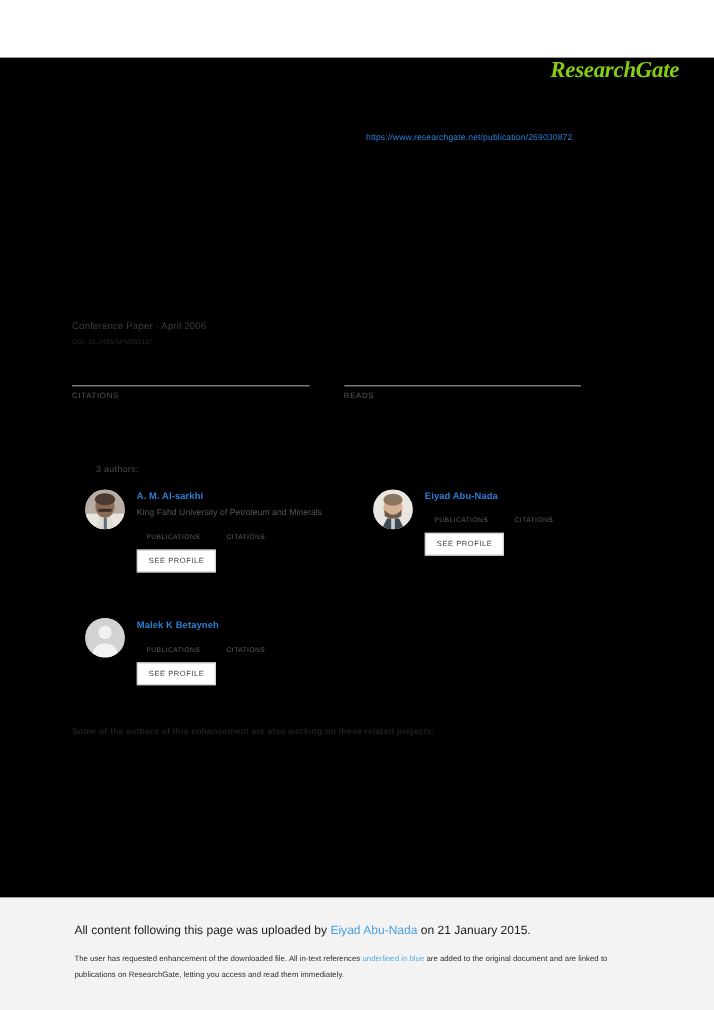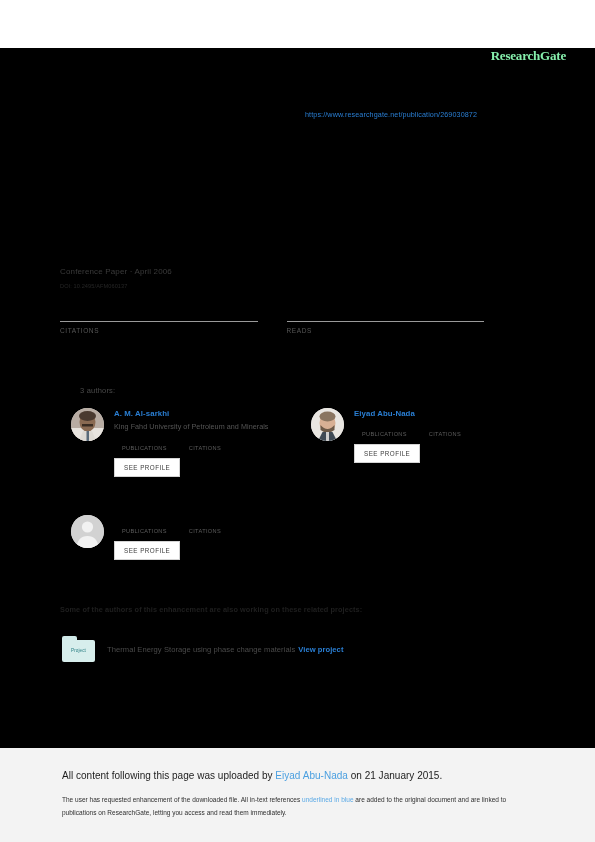--- a/index.html
+++ b/index.html
@@ -40,24 +40,25 @@
     color: #000000;
   }
 
   
   .rg-logo {
     position: absolute;
     top: 0px;
     right: 29px;
     font-family: "Liberation Serif", serif;
     font-weight: bold;
-    font-size: 13px;
+    font-size: 19px;
     letter-spacing: -0.2px;
-    color: #86efac;
-    white-space: nowrap;
+    color: #84cc16;
+    white-space: nowrap;
+    font-style: italic;
   }
 
   
   .pub-url {
     position: absolute;
     top: 62px;
     left: 305px;
     font-size: 7.2px;
     color: #2a7fd4;
     letter-spacing: 0.1px;
@@ -415,20 +416,21 @@
 
         <div class="author-card">
           <div class="avatar">
             <svg width="33" height="33" viewBox="0 0 33 33">
               <rect width="33" height="33" fill="#d2d2d2"></rect>
               <circle cx="16.5" cy="12" r="5.6" fill="#f2f2f2"></circle>
               <path d="M5.5 33 Q6.5 21 16.5 21 Q26.5 21 27.5 33 Z" fill="#f2f2f2"></path>
             </svg>
           </div>
           <div class="author-info">
+            <div class="author-name">Malek K Betayneh</div>
             <div class="author-stats" style="margin-top:4px;">
               <div class="astat">
                 <div class="astat-num"></div>
                 <div class="astat-label">PUBLICATIONS</div>
               </div>
               <div class="astat">
                 <div class="astat-num"></div>
                 <div class="astat-label">CITATIONS</div>
               </div>
             </div>
@@ -437,30 +439,20 @@
         </div>
 
         <div class="author-card"></div>
 
       </div>
 
     </div>
 
     <div class="projects-head">Some of the authors of this enhancement are also working on these related projects:</div>
 
-    <div class="project-row">
-      <div class="folder-icon">
-        <div class="tab"></div>
-        <div class="body"></div>
-        <div class="ftext">Project</div>
-      </div>
-      <div class="project-text">
-        <span>Thermal Energy Storage using phase change materials</span><span class="view-project">View project</span>
-      </div>
-    </div>
 
   </div>
 
   <div class="footer">
     <div class="footer-main">
       <span>All content following this page was uploaded by </span><span class="fl">Eiyad Abu-Nada</span><span> on 21 January 2015.</span>
     </div>
     <div class="footer-note">
       <span>The user has requested enhancement of the downloaded file. All in-text references </span><span class="fl-blue">underlined in blue</span><span> are added to the original document and are linked to publications on ResearchGate, letting you access and read them immediately.</span>
     </div>

